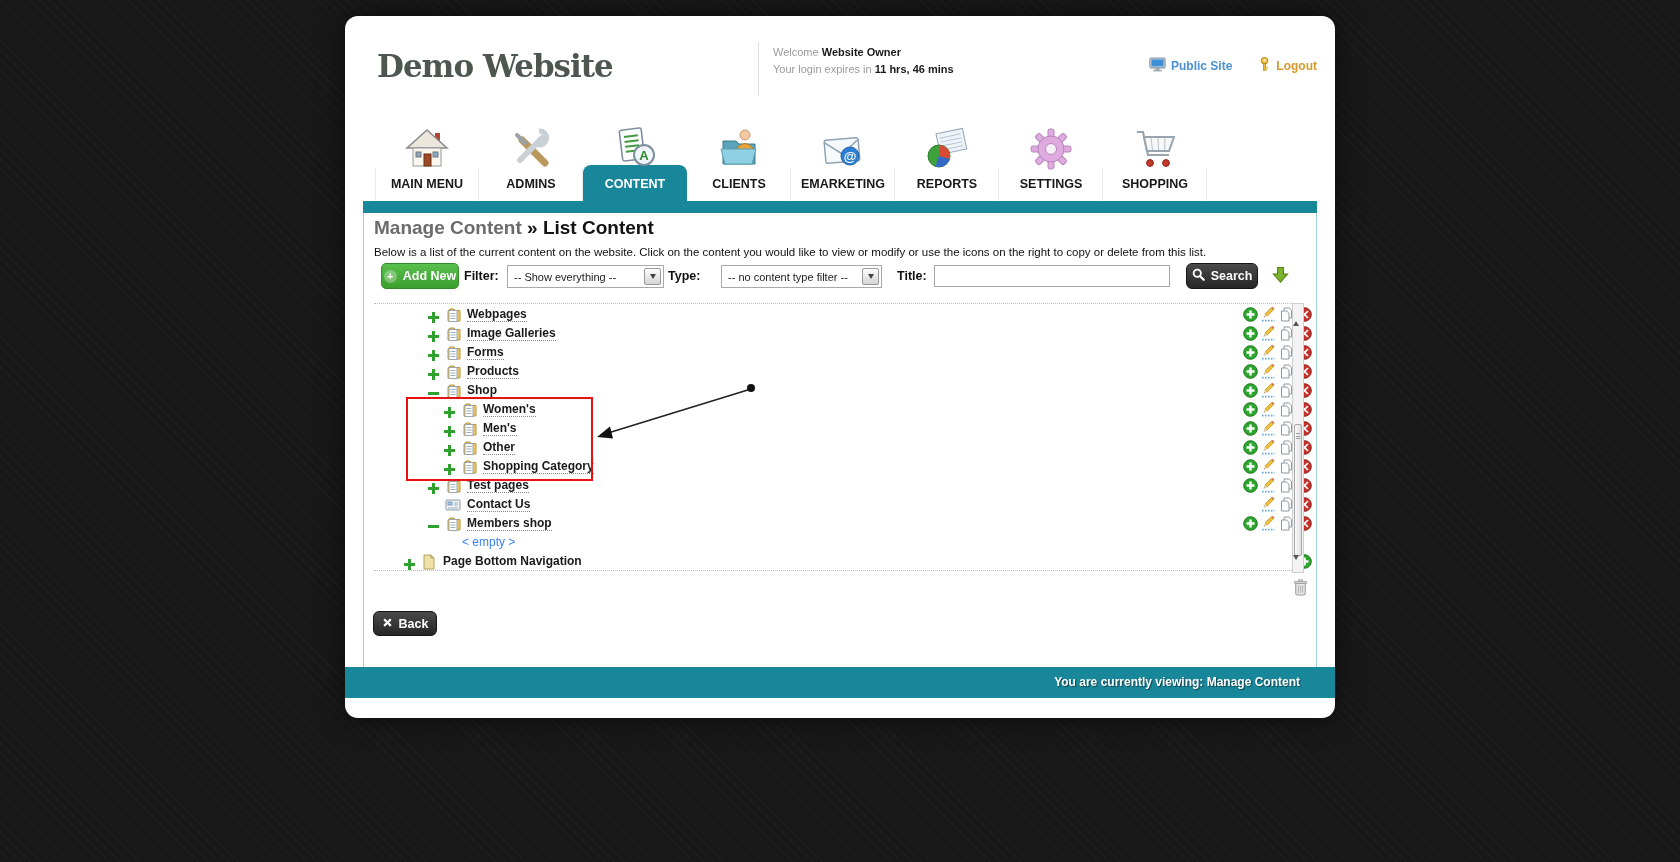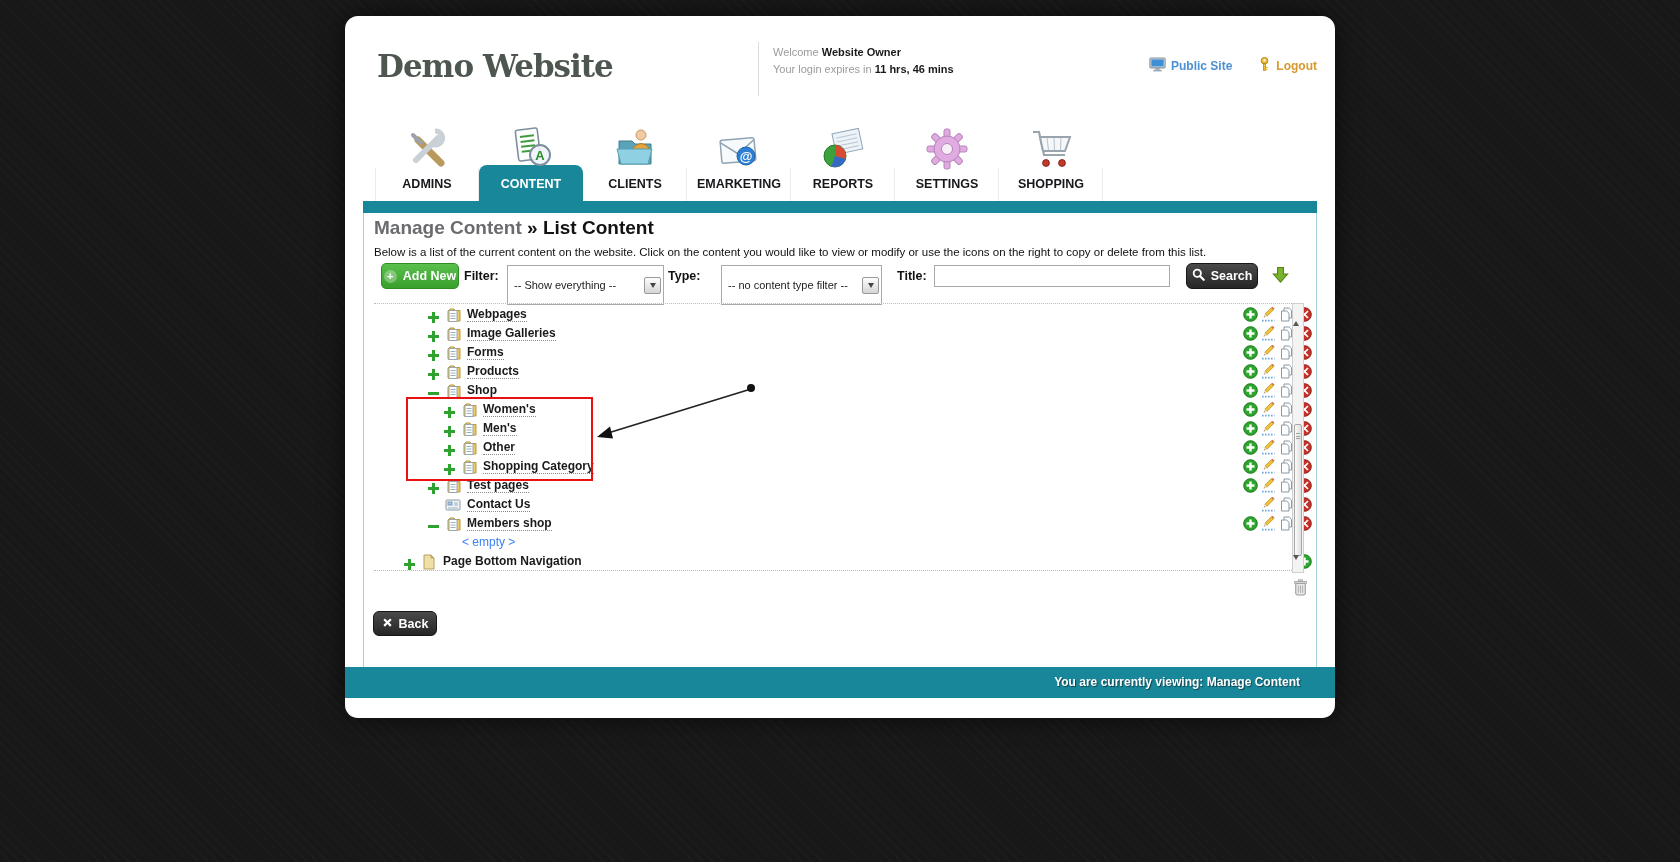--- a/index.html
+++ b/index.html
@@ -43,21 +43,21 @@
   .h1 .sub { color:#121212; }
   .desc { position:absolute; left:10px; top:33px; font-size:11.5px; color:#101010; }
   
   .btn-dark, .btn-green { display:flex; align-items:center; gap:6px; justify-content:center;
       color:#fff; font-weight:bold; font-size:12.5px; cursor:pointer; }
   .btn-green { position:absolute; left:17px; top:50px; width:78px; height:26px;
       background:linear-gradient(#5ac04d,#3a9f2d); border:1px solid #2f8c24; border-radius:5px; }
   .plus-bullet { width:13px; height:13px; border-radius:50%; background:rgba(255,255,255,0.3);
       display:flex; align-items:center; justify-content:center; font-size:11px; font-weight:bold; }
   .tlabel { position:absolute; font-size:12.5px; font-weight:bold; color:#111; top:56px; }
-  .fake-select { position:absolute; top:52px; height:40px; background:#fff; border:1px solid #a9a9a9;
+  .fake-select { position:absolute; top:52px; height:23px; background:#fff; border:1px solid #a9a9a9;
       display:flex; align-items:center; justify-content:space-between; font-size:11px; color:#222;
       padding-left:6px; cursor:pointer; }
   .select-btn { width:17px; height:17px; margin-right:2px; border:1px solid #999; border-radius:2px;
       background:linear-gradient(#fdfdfd,#d5d5d5); display:flex; align-items:center; justify-content:center; }
   .dn-tri { width:0; height:0; border-left:3.5px solid transparent; border-right:3.5px solid transparent;
       border-top:5px solid #444; }
   .title-input { position:absolute; left:570px; top:52px; width:236px; height:22px; border:1px solid #a9a9a9;
       font-size:12px; padding:0 5px; font-family:"Liberation Sans",sans-serif; }
   .btn-search { position:absolute; left:822px; top:50px; width:72px; height:26px;
       background:linear-gradient(#4a4a4a,#262626); border:1px solid #161616; border-radius:6px; }
@@ -137,20 +137,32 @@
             <rect x="8.1" y="13.4" width="1.9" height="1.4" fill="#e9b93c"></rect>
           </svg></span>
       <span>Logout</span>
     </div>
   </div>
 
   <div class="tabs" id="nav-tabs">
       <div class="tab">
         <div class="tab-band"></div>
         <div class="tab-icon"><svg width="44" height="44" viewBox="0 0 44 44">
+            <rect x="30" y="6" width="5" height="10" fill="#b2453a"></rect>
+            <polygon points="22,3 42,21 2,21" fill="#ece7dc" stroke="#8b8b8b" stroke-width="1.5"></polygon>
+            <rect x="8" y="21" width="28" height="18" fill="#faf6ee" stroke="#999"></rect>
+            <rect x="19" y="27" width="7" height="12" fill="#9c4a26" stroke="#6b3015"></rect>
+            <rect x="11" y="25" width="5" height="5" fill="#86a8c8" stroke="#777"></rect>
+            <rect x="28" y="25" width="5" height="5" fill="#86a8c8" stroke="#777"></rect>
+          </svg></div>
+        <div class="tab-label">MAIN MENU</div>
+      </div>
+      <div class="tab">
+        <div class="tab-band"></div>
+        <div class="tab-icon"><svg width="44" height="44" viewBox="0 0 44 44">
             <line x1="13" y1="13" x2="36" y2="36" stroke="#b9995c" stroke-width="7" stroke-linecap="round"></line>
             <line x1="8" y1="8" x2="16" y2="16" stroke="#9aa3ab" stroke-width="4" stroke-linecap="round"></line>
             <line x1="33" y1="11" x2="11" y2="33" stroke="#c9d0d6" stroke-width="6" stroke-linecap="round"></line>
             <path d="M30 4 a7 7 0 1 1 -3 13" fill="none" stroke="#c9d0d6" stroke-width="5"></path>
           </svg></div>
         <div class="tab-label">ADMINS</div>
       </div>
       <div class="tab active">
         <div class="tab-band"></div>
         <div class="tab-icon"><svg width="44" height="44" viewBox="0 0 44 44">

